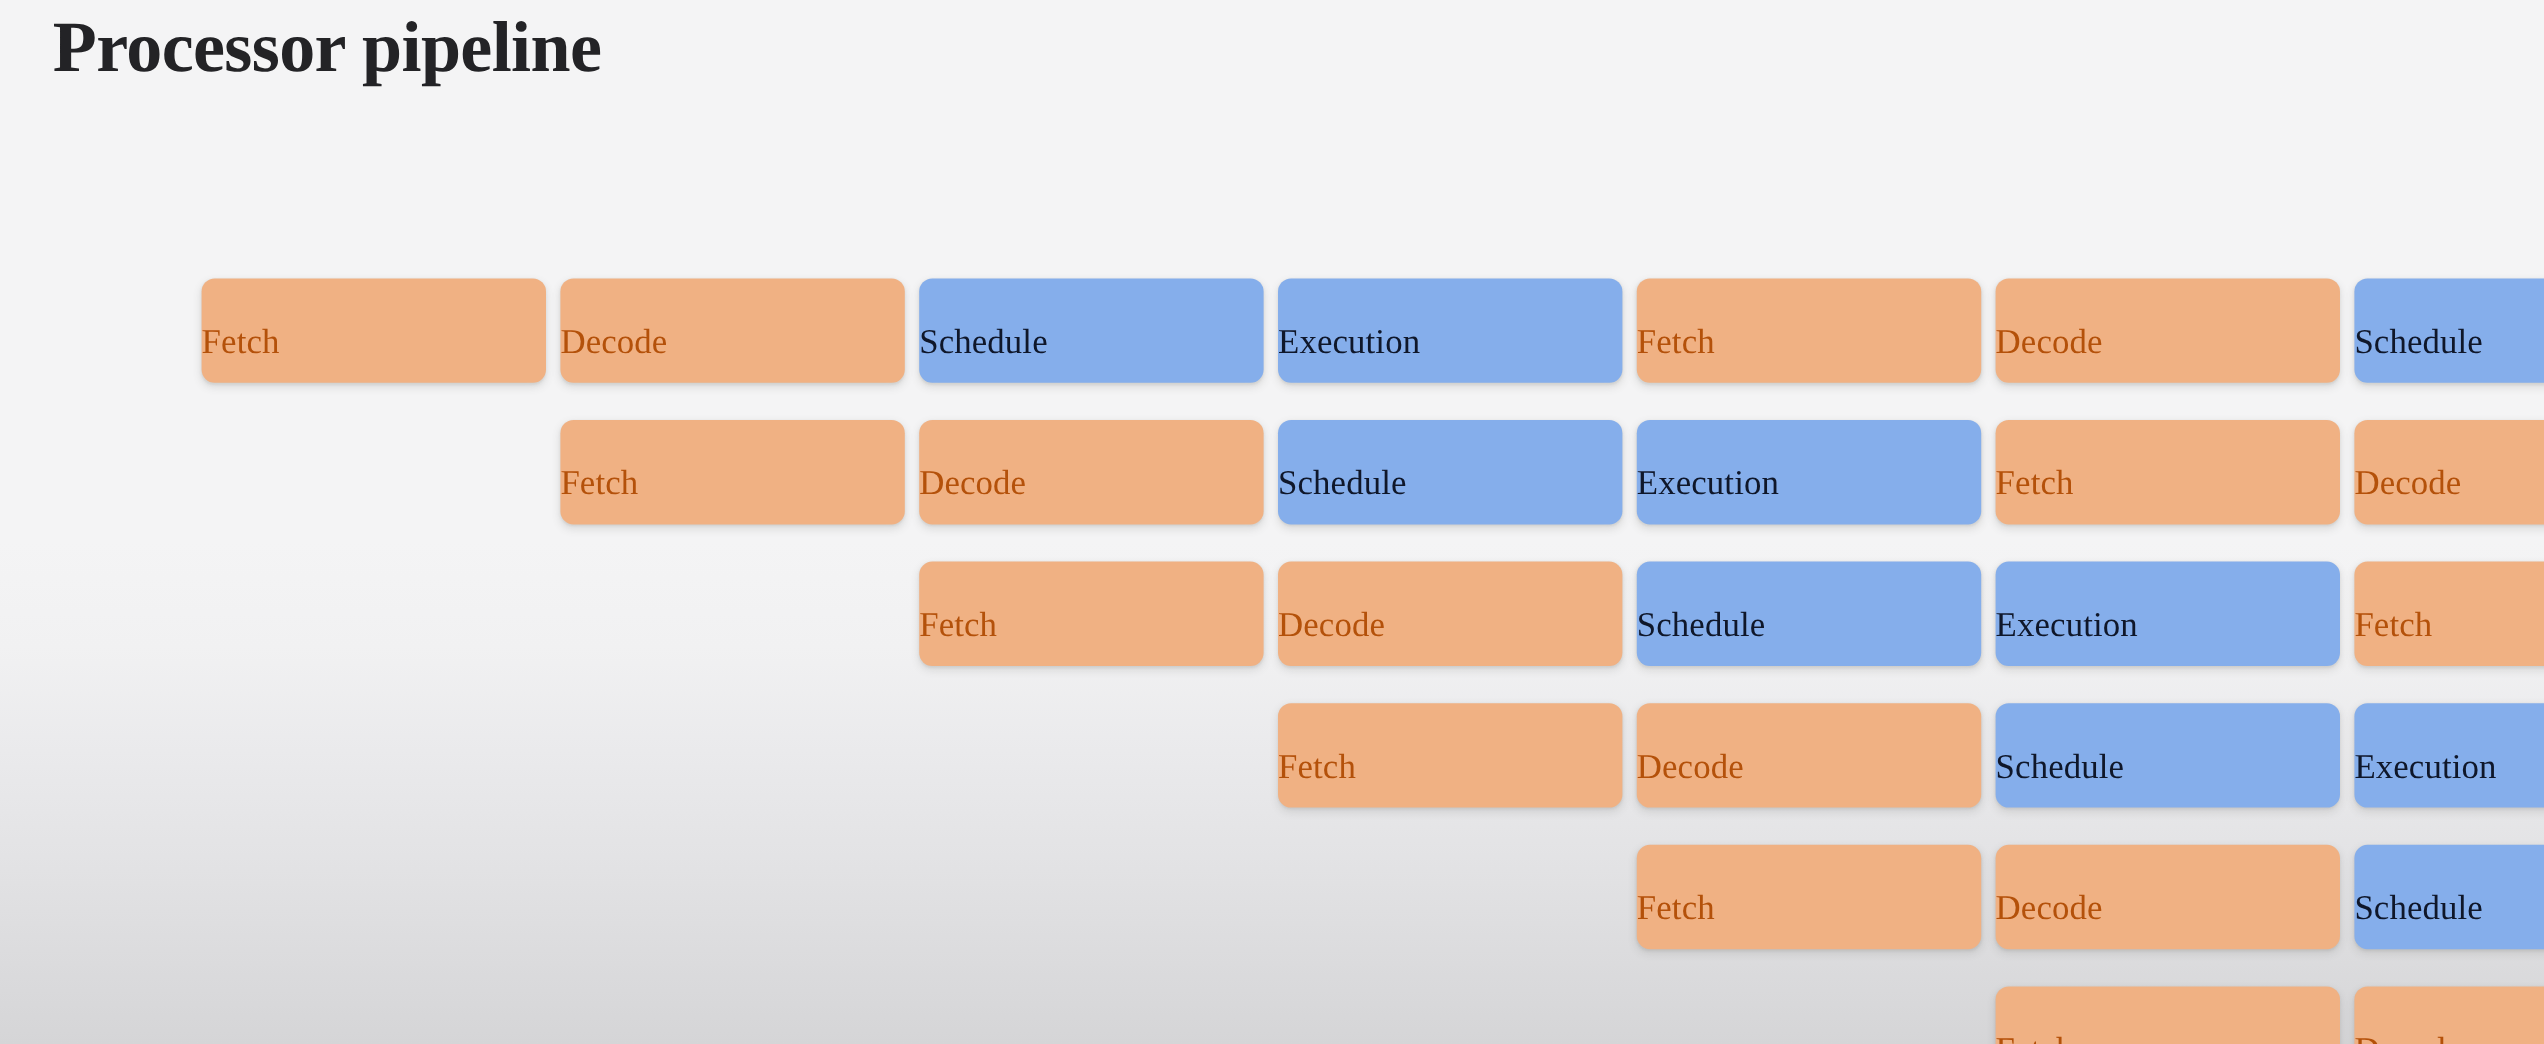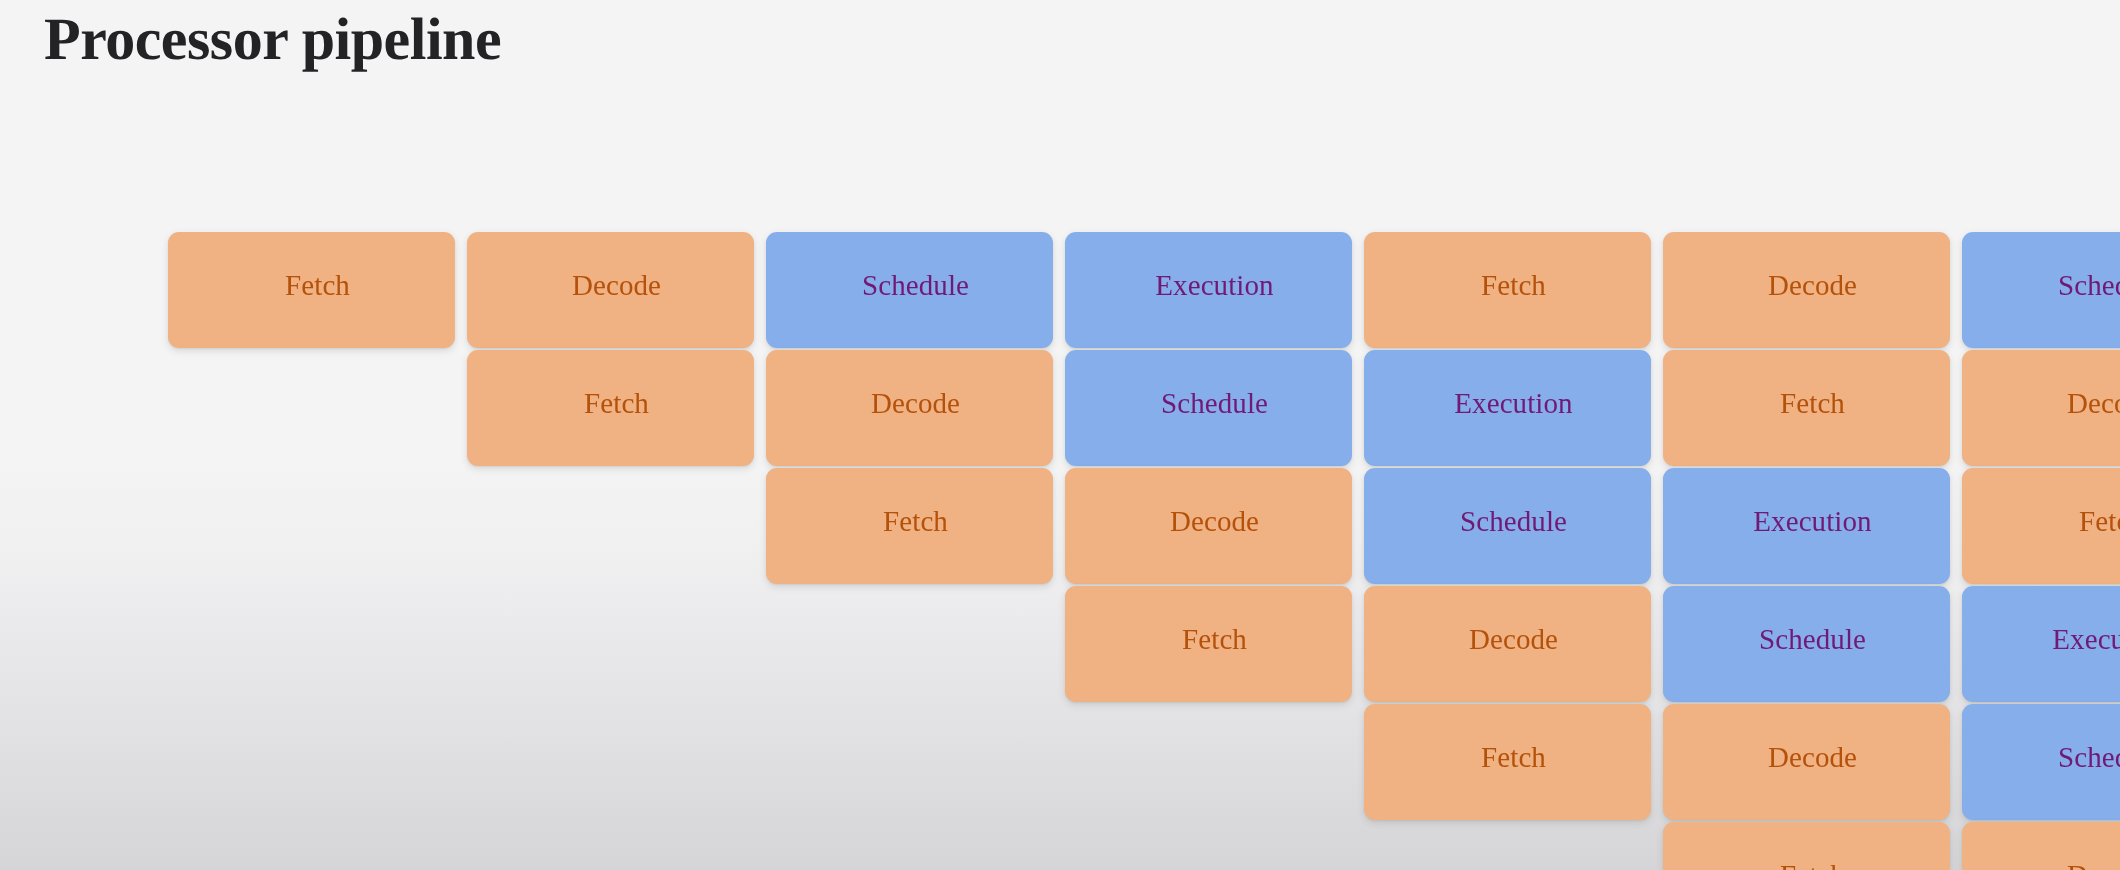--- a/index.html
+++ b/index.html
@@ -59,41 +59,39 @@
     left: 0;
     height: 106px;
     white-space: nowrap;
     font-size: 0;
   }
 
   .stage-block {
     display: inline-block;
     vertical-align: top;
     width: 287px;
-    height: 116px;
+    height: 87px;
     margin-right: 12px;
     border-radius: 11px;
     box-sizing: border-box;
-    text-align: center;
     font-size: 29px;
     line-height: 106px;
     letter-spacing: 0.1px;
     box-shadow: 0 3px 7px rgba(90, 85, 80, 0.16),
                 0 1px 2px rgba(90, 85, 80, 0.10);
-    padding-left: 12px;
   }
 
   .stage-block.orange {
     background: #f0b183;
     color: #b4510a;
   }
 
   .stage-block.blue {
     background: #85aeeb;
-    color: #701a75;
+    color: #0f172a;
   }
 
   .stage-label {
     display: block;
     font-size: 29px;
     line-height: 106px;
     font-weight: 400;
   }
 </style>
 </head>

